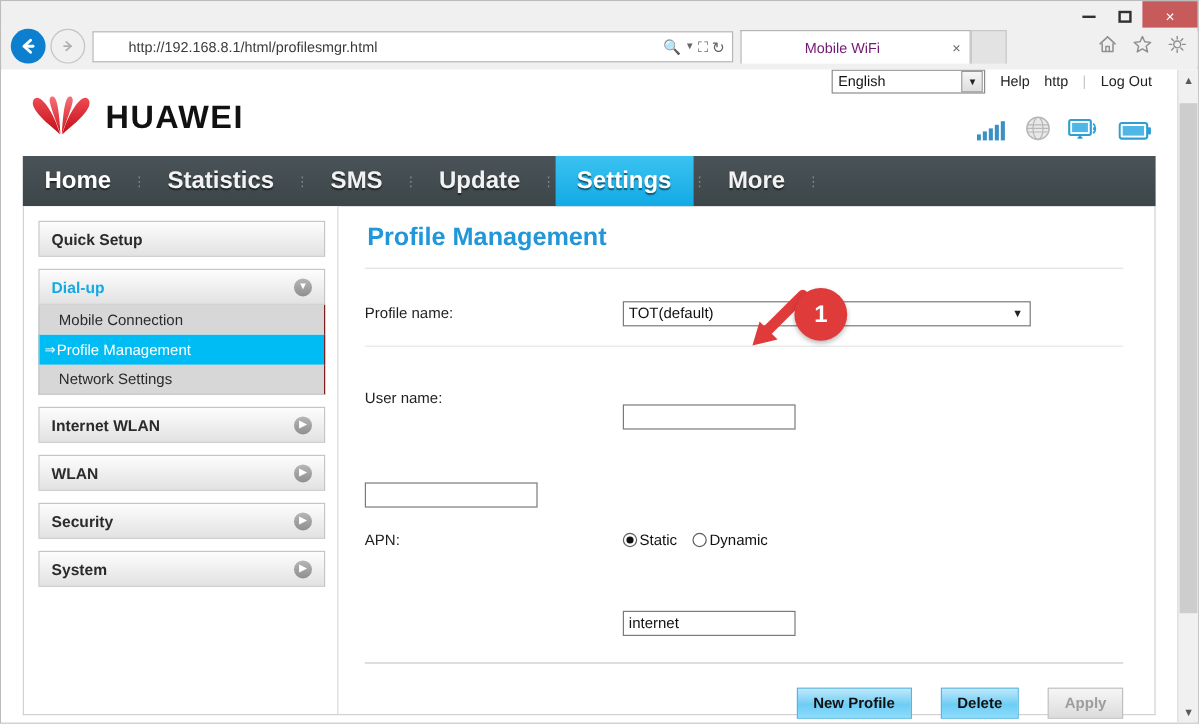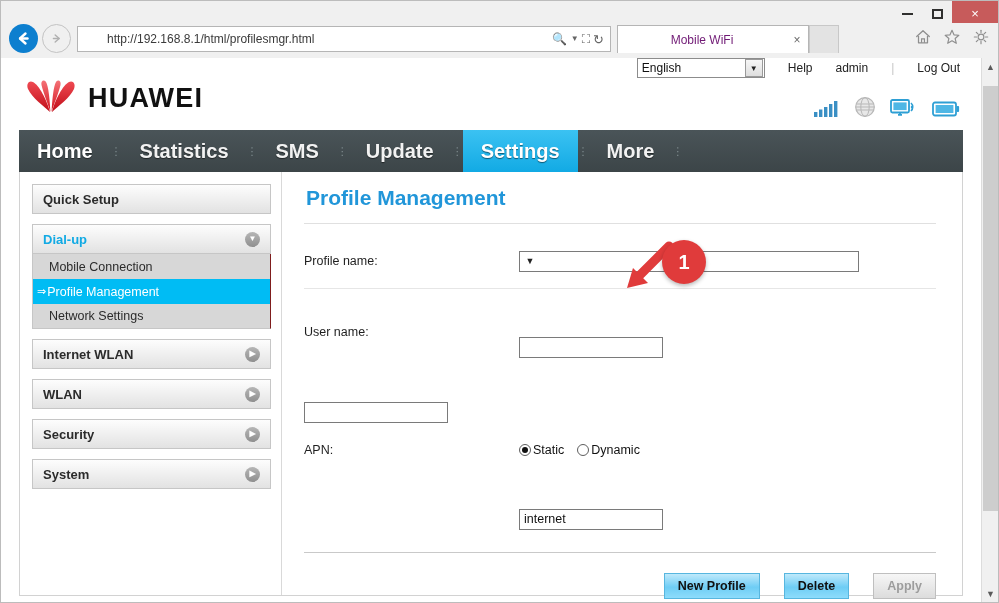--- a/index.html
+++ b/index.html
@@ -101,21 +101,21 @@
 
   
   .hdr { position: relative; height: 72px; background: #fff; }
   .hw-logo { position: absolute; left: 22px; top: 20px; display: flex; align-items: center; }
   .hw-word {
     font-size: 27px; font-weight: bold; letter-spacing: 1.2px;
     color: #111; margin-left: 9px;
   }
   .hdr-right {
     position: absolute; right: 21px; top: 0px;
-    display: flex; align-items: center; gap: 23px; font-size: 12px; color: #2d2d2d;
+    display: flex; align-items: center; gap: 12px; font-size: 12px; color: #2d2d2d;
   }
   .lang-select {
     width: 128px; height: 20px; background: #fff; border: 1px solid #8c8c8c;
     display: flex; align-items: center; font-size: 12px; color: #111;
   }
   .lang-select .val { flex: 1; padding-left: 4px; }
   .lang-select .arr {
     width: 18px; height: 18px; margin: 0 1px 0 0;
     background: linear-gradient(#f6f6f6,#dedede); border: 1px solid #9a9a9a;
     display: flex; align-items: center; justify-content: center; font-size: 8px; color: #222;
@@ -329,21 +329,21 @@
           </svg>
           <span class="hw-word">HUAWEI</span>
         </div>
 
         <div class="hdr-right">
           <div class="lang-select">
             <span class="val">English</span>
             <span class="arr">▼</span>
           </div>
           <span class="hdr-link">Help</span>
-          <span class="hdr-link">admin</span>
+          <span class="hdr-link">http</span>
           <span class="hdr-sep">|</span>
           <span class="hdr-link">Log Out</span>
         </div>
 
         <div class="status-icons">
           <svg width="26" height="18" viewBox="0 0 26 18">
             <rect x="0" y="12" width="3.4" height="5" fill="#3a8fc4"></rect>
             <rect x="5" y="9.5" width="3.4" height="7.5" fill="#3a8fc4"></rect>
             <rect x="10" y="7" width="3.4" height="10" fill="#3a8fc4"></rect>
             <rect x="15" y="4" width="3.4" height="13" fill="#3a8fc4"></rect>
@@ -441,20 +441,21 @@
         </div>
 
         <div class="content">
           <div class="pg-title">Profile Management</div>
           <div class="divider"></div>
 
           <div class="form">
             <div class="frow">
               <div class="flabel">Profile name:</div>
               <div class="fsel">
+                <span class="val">TOT(default)</span>
                 <span class="arr">▼</span>
               </div>
             </div>
 
             <div class="sep-line"></div>
 
             <div class="frow">
               <div class="flabel">User name:</div>
               <div class="ftext"></div>
             </div>

